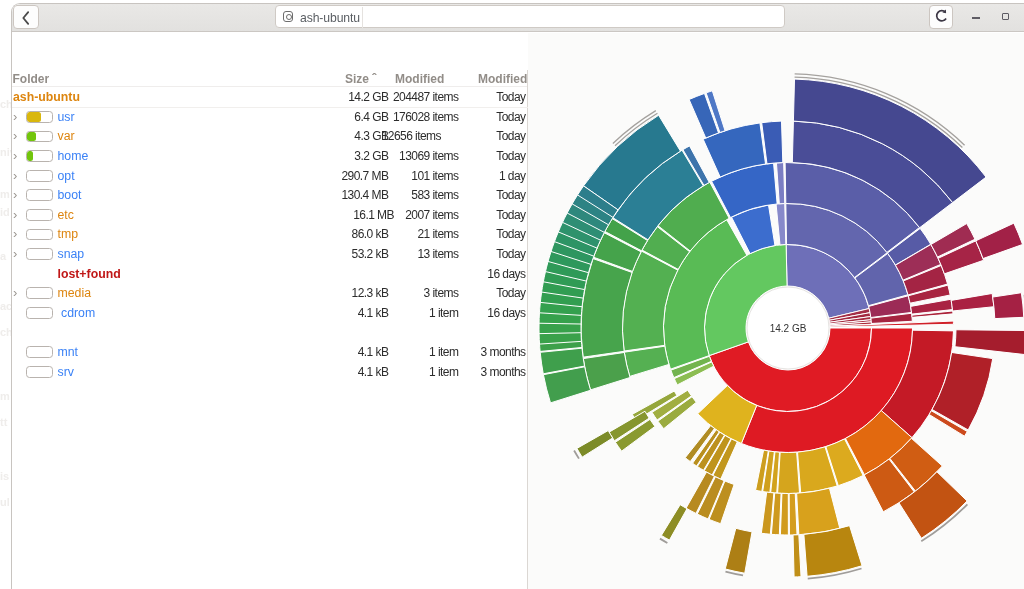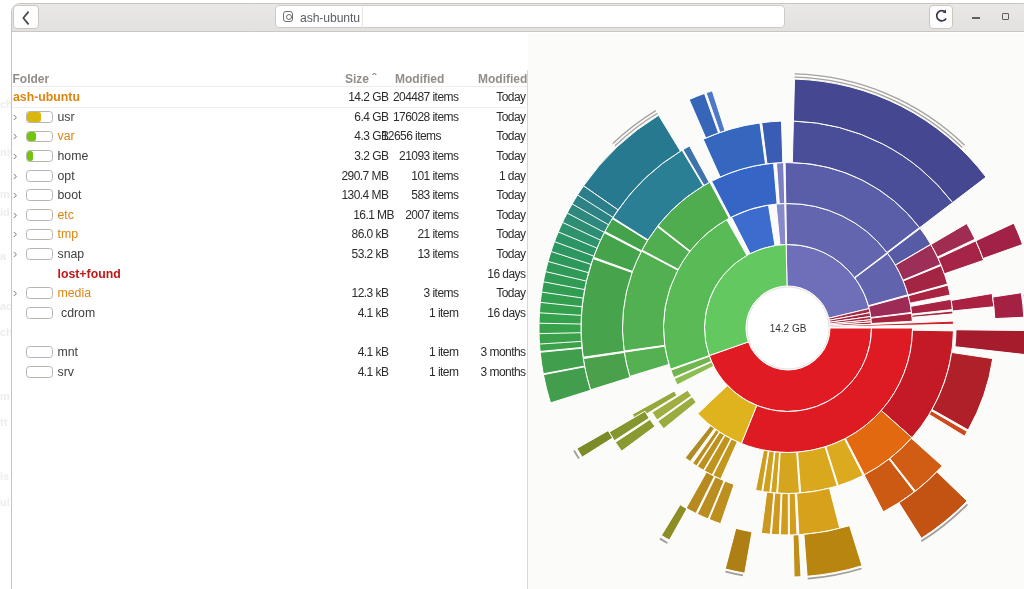--- a/index.html
+++ b/index.html
@@ -27,21 +27,21 @@
 #hdr span { position:absolute; top:1.5px; font-size:12px; font-weight:bold; color:#928d88; }
 #tree .row { position:absolute; left:0; width:516px; height:19.6px; }
 .exp { position:absolute; left:1px; top:1.5px; color:#9a958f; font-size:13px; }
 .gauge { position:absolute; left:14px; top:3.8px; width:26.5px; height:11.8px; background:#fff;
   border:1px solid #b9b3ae; border-radius:3.5px; overflow:hidden; }
 .gauge i { position:absolute; left:0; top:0; bottom:0; border-radius:2.5px; }
 .nm { position:absolute; top:2.5px; font-size:12.3px; color:#1d1d1d; }
 .val { position:absolute; top:2.5px; font-size:12px; color:#2c2c2c; text-align:right; letter-spacing:-0.55px; }
 .orange { color:#dd850f; }
 .red { color:#c01717; }
-.blk { color:#404040; }
+.blk { color:#3b82f6; }
 .b { font-weight:bold; }
 #chart { position:absolute; left:516px; top:29px; width:497px; height:557px; background:#fbfbfa; }
 </style></head>
 <body>
 <div style="position:absolute;left:0px;top:98px;font-size:11px;color:#efedeb;font-weight:bold">ch</div>
 <div style="position:absolute;left:0px;top:146px;font-size:11px;color:#efedeb;font-weight:bold">niv</div>
 <div style="position:absolute;left:0px;top:188px;font-size:11px;color:#efedeb;font-weight:bold">m</div>
 <div style="position:absolute;left:0px;top:206px;font-size:11px;color:#efedeb;font-weight:bold">id</div>
 <div style="position:absolute;left:0px;top:250px;font-size:11px;color:#efedeb;font-weight:bold">a</div>
 <div style="position:absolute;left:0px;top:300px;font-size:11px;color:#efedeb;font-weight:bold">ac</div>
@@ -104,21 +104,21 @@
         <span class="val" style="right:87px">12656 items</span>
         <span class="val" style="right:2.5px">Today</span>
       </div>
 <div class="row" style="top:76.5px">
         <span class="exp">›</span>
         <span class="gauge">
           <i style="width:26%;background:#72c50c"></i>
         </span>
         <span class="nm blk" style="left:45.5px">home</span>
         <span class="val" style="right:139.6px">3.2 GB</span>
-        <span class="val" style="right:69.6px">21093 items</span>
+        <span class="val" style="right:69.6px">13069 items</span>
         <span class="val" style="right:2.5px">Today</span>
       </div>
 <div class="row" style="top:96.1px">
         <span class="exp">›</span>
         <span class="gauge"></span>
         <span class="nm blk" style="left:45.5px">opt</span>
         <span class="val" style="right:139.6px">290.7 MB</span>
         <span class="val" style="right:69.6px">101 items</span>
         <span class="val" style="right:2.5px">1 day</span>
       </div>

